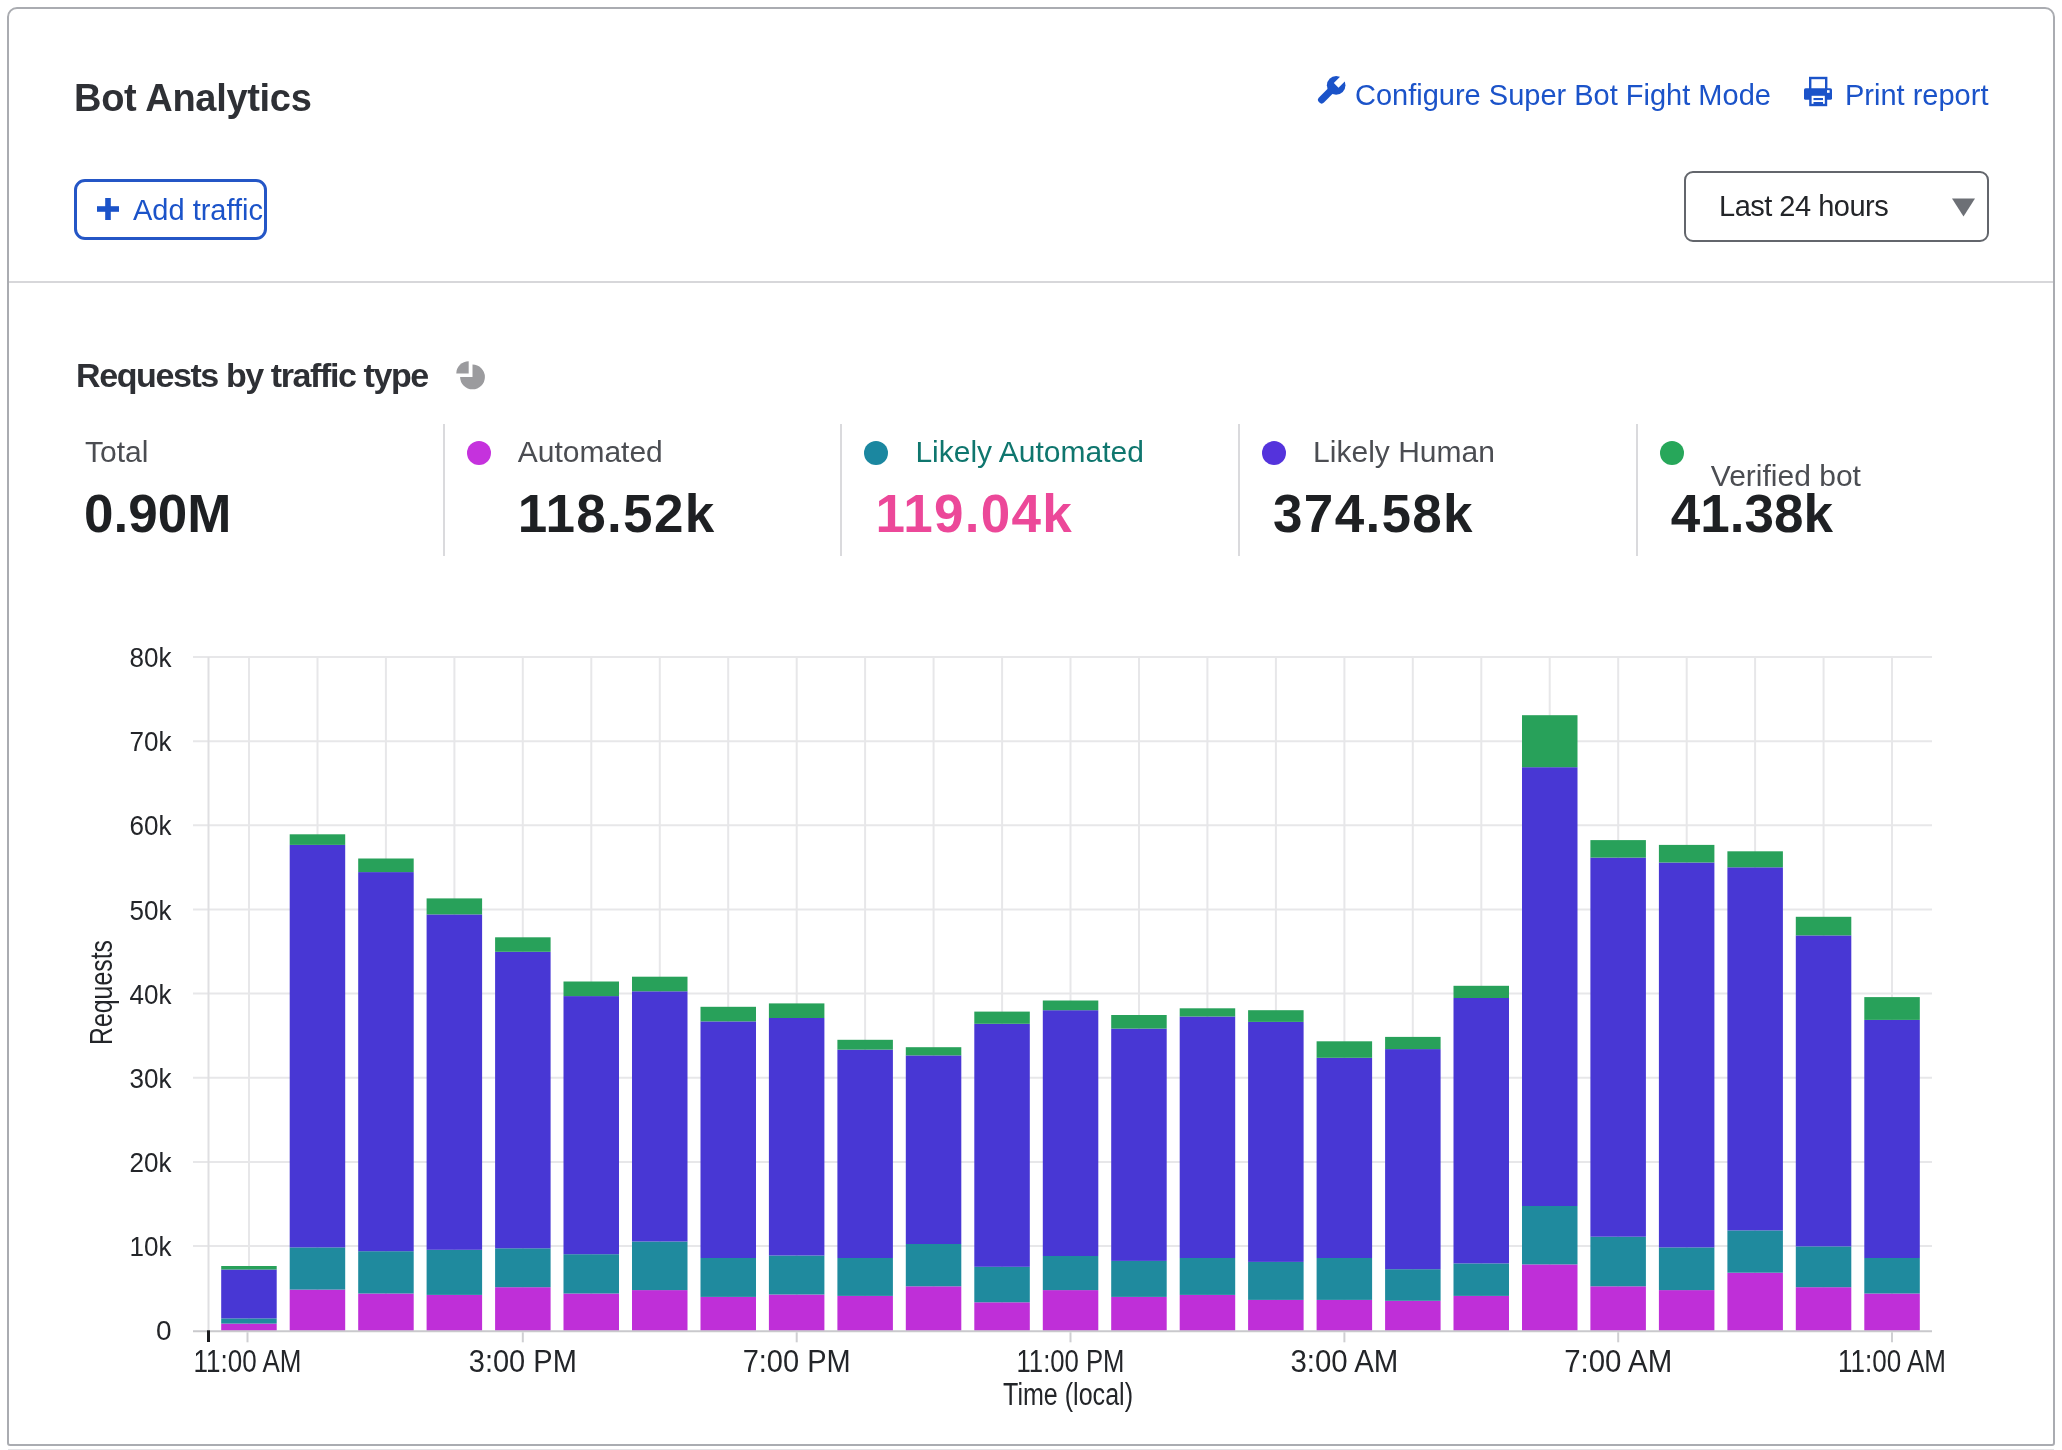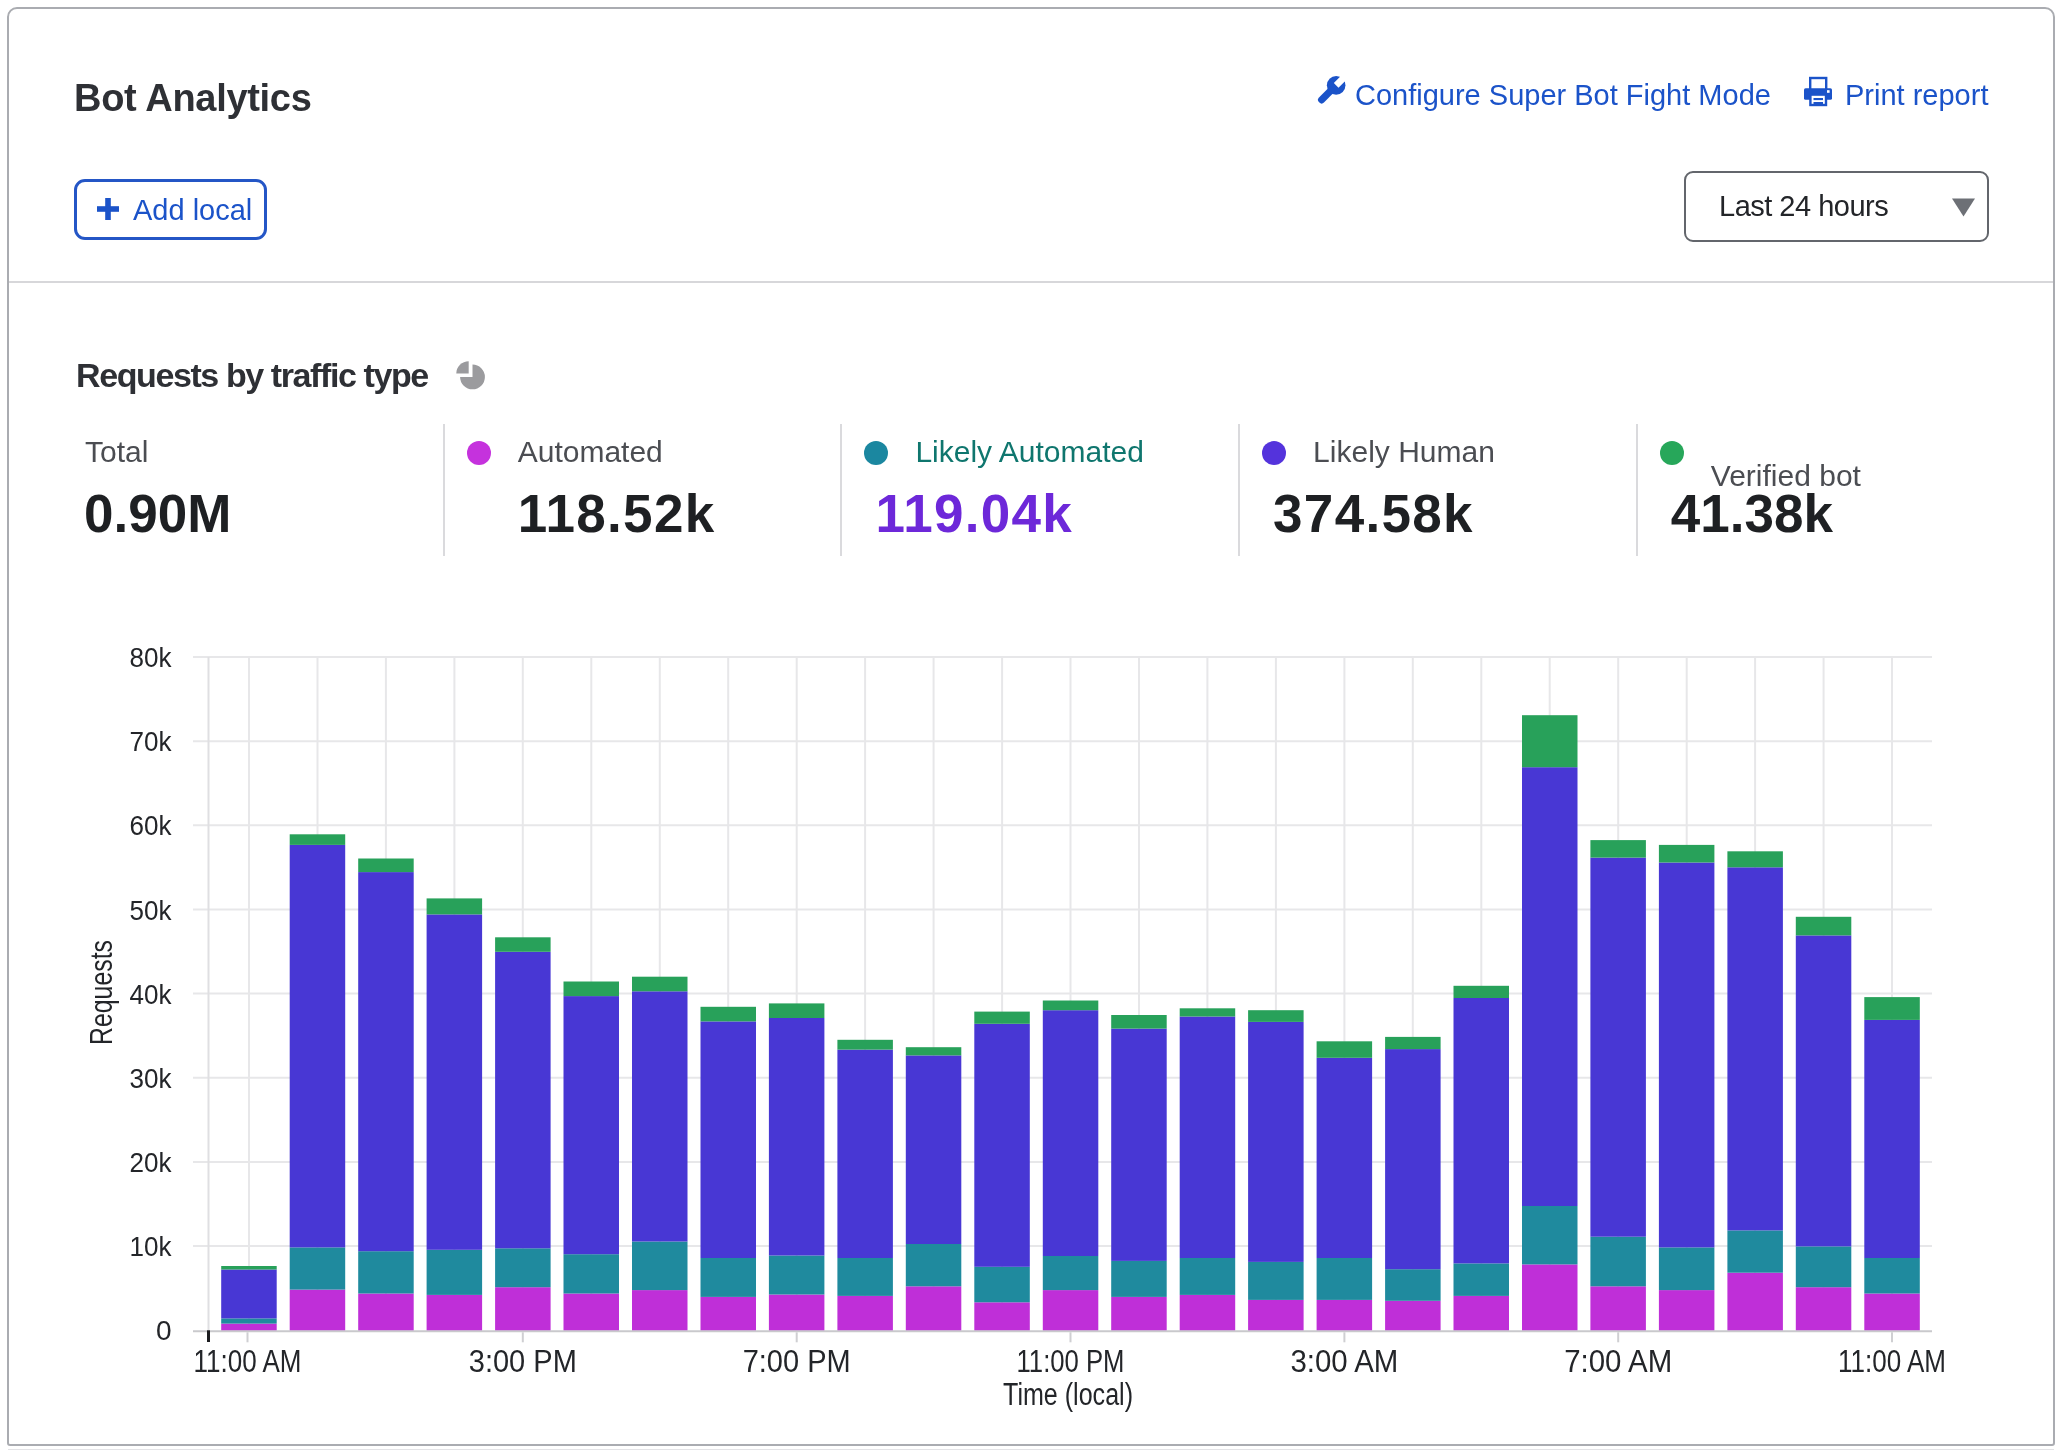--- a/index.html
+++ b/index.html
@@ -25,21 +25,21 @@
 <rect x="9.5" y="19.2" width="9.5" height="2.1" fill="#1b53c9"></rect>
 <rect x="9.5" y="23.2" width="9.5" height="2.1" fill="#1b53c9"></rect>
 </g>
     </svg>
 <div style="position:absolute;left:1845px;top:81.2px;font-size:29px;line-height:29px;font-weight:400;color:#1b53c9;white-space:nowrap;">Print report</div>
 <div style="position:absolute;left:74px;top:178.7px;width:193px;height:61px;border:3px solid #2456c6;border-radius:11px"></div>
 <svg width="26" height="26" viewBox="0 0 26 26" style="position:absolute;left:95px;top:196px">
 <line x1="2" y1="13" x2="24" y2="13" stroke="#1b53c9" stroke-width="5.6"></line>
 <line x1="13" y1="2" x2="13" y2="24" stroke="#1b53c9" stroke-width="5.6"></line>
 </svg>
-<div style="position:absolute;left:133px;top:196.2px;font-size:29px;line-height:29px;font-weight:400;color:#1b53c9;white-space:nowrap;">Add local</div>
+<div style="position:absolute;left:133px;top:196.2px;font-size:29px;line-height:29px;font-weight:400;color:#1b53c9;white-space:nowrap;">Add traffic</div>
 <div style="position:absolute;left:1684px;top:171px;width:305px;height:71px;border:2.5px solid #63666c;border-radius:9px"></div>
 <div style="position:absolute;left:1705px;top:191.7px;font-size:29px;line-height:29px;font-weight:400;color:#232529;letter-spacing:-0.5px;white-space:nowrap;margin-left:14px;">Last 24 hours</div>
 <svg width="26" height="22" viewBox="0 0 26 22" style="position:absolute;left:1951px;top:197px">
 <path d="M 1 1.5 L 24 1.5 L 12.5 19.5 Z" fill="#6d7076"></path>
 </svg>
 <div style="position:absolute;left:76px;top:358.1px;font-size:34px;line-height:34px;font-weight:700;color:#2e3035;letter-spacing:-1.4px;white-space:nowrap;">Requests by traffic type</div>
 <svg width="34" height="34" viewBox="0 0 34 34" style="position:absolute;left:454px;top:360px">
 <path d="M 18.5 4.5 A 12.4 12.4 0 1 1 6.1 16.9 L 18.5 16.9 Z" fill="#9b9b9e"></path>
 <path d="M 14.7 1.2 A 12.4 12.4 0 0 0 2.3 13.6 L 14.7 13.6 Z" fill="#9b9b9e"></path>
 </svg>
@@ -47,21 +47,21 @@
 <div style="position:absolute;left:840.4px;top:424px;width:2px;height:132px;background:#dadadd"></div>
 <div style="position:absolute;left:1238.1px;top:424px;width:2px;height:132px;background:#dadadd"></div>
 <div style="position:absolute;left:1635.8px;top:424px;width:2px;height:132px;background:#dadadd"></div>
 <div style="position:absolute;left:85px;top:437.1px;font-size:30px;line-height:30px;font-weight:400;color:#4b4d52;white-space:nowrap;">Total</div>
 <div style="position:absolute;left:84px;top:487.1px;font-size:53px;line-height:53px;font-weight:700;color:#1e2023;white-space:nowrap;">0.90M</div>
 <div style="position:absolute;left:466.7px;top:441px;width:24px;height:24px;border-radius:50%;background:#c532dd"></div>
 <div style="position:absolute;left:517.7px;top:437.1px;font-size:30px;line-height:30px;font-weight:400;color:#4b4d52;white-space:nowrap;">Automated</div>
 <div style="position:absolute;left:477.7px;top:487.1px;font-size:53px;line-height:53px;font-weight:700;color:#1e2023;letter-spacing:1.3px;white-space:nowrap;margin-left:40px;">118.52k</div>
 <div style="position:absolute;left:864.4px;top:441px;width:24px;height:24px;border-radius:50%;background:#1b87a0"></div>
 <div style="position:absolute;left:915.4px;top:437.1px;font-size:30px;line-height:30px;font-weight:400;color:#0f766e;white-space:nowrap;">Likely Automated</div>
-<div style="position:absolute;left:875.4px;top:487.1px;font-size:53px;line-height:53px;font-weight:700;color:#6d28d9;letter-spacing:1.3px;white-space:nowrap;">119.04k</div>
+<div style="position:absolute;left:875.4px;top:487.1px;font-size:53px;line-height:53px;font-weight:700;color:#ec4899;letter-spacing:1.3px;white-space:nowrap;">119.04k</div>
 <div style="position:absolute;left:1262.1px;top:441px;width:24px;height:24px;border-radius:50%;background:#5433dc"></div>
 <div style="position:absolute;left:1313.1px;top:437.1px;font-size:30px;line-height:30px;font-weight:400;color:#4b4d52;white-space:nowrap;">Likely Human</div>
 <div style="position:absolute;left:1273.1px;top:487.1px;font-size:53px;line-height:53px;font-weight:700;color:#1e2023;letter-spacing:1.3px;white-space:nowrap;">374.58k</div>
 <div style="position:absolute;left:1659.8px;top:441px;width:24px;height:24px;border-radius:50%;background:#27a75a"></div>
 <div style="position:absolute;left:1710.8px;top:437.1px;font-size:30px;line-height:30px;font-weight:400;color:#4b4d52;white-space:nowrap;margin-top:24px;">Verified bot</div>
 <div style="position:absolute;left:1670.8px;top:487.1px;font-size:53px;line-height:53px;font-weight:700;color:#1e2023;white-space:nowrap;">41.38k</div>
 <svg width="2062" height="1450" viewBox="0 0 2062 1450" style="position:absolute;left:0;top:0" font-family="Liberation Sans, sans-serif">
 <line x1="193" y1="1246.1" x2="1932.0" y2="1246.1" stroke="#e7e7e9" stroke-width="2"></line>
 <line x1="193" y1="1162.0" x2="1932.0" y2="1162.0" stroke="#e7e7e9" stroke-width="2"></line>
 <line x1="193" y1="1077.8" x2="1932.0" y2="1077.8" stroke="#e7e7e9" stroke-width="2"></line>

